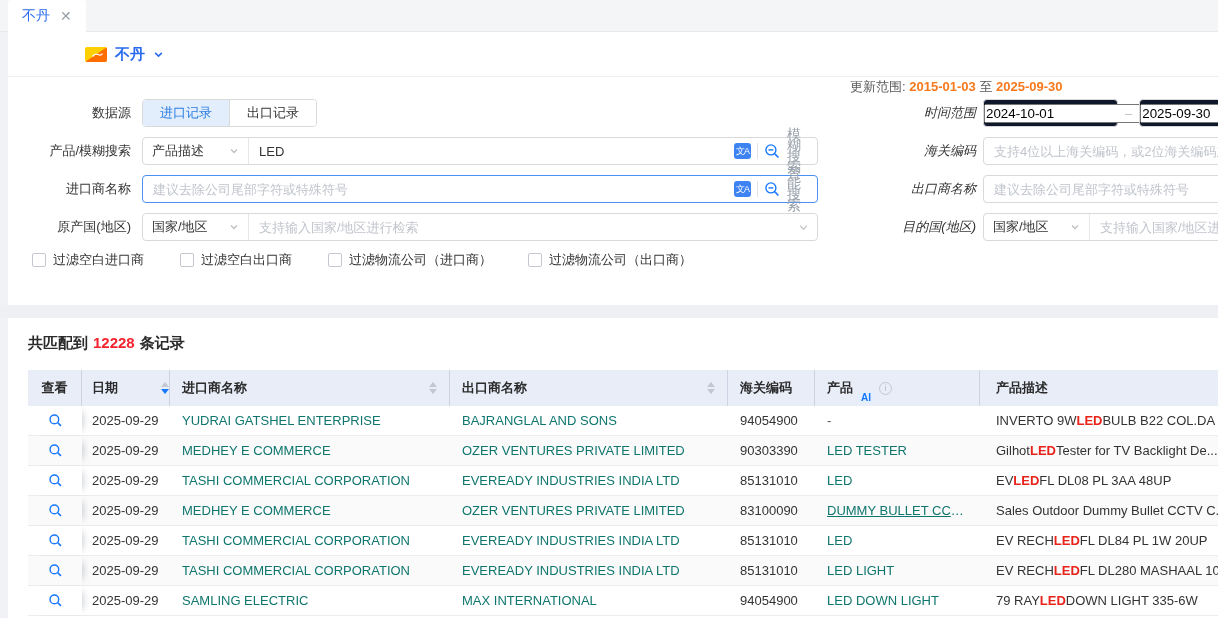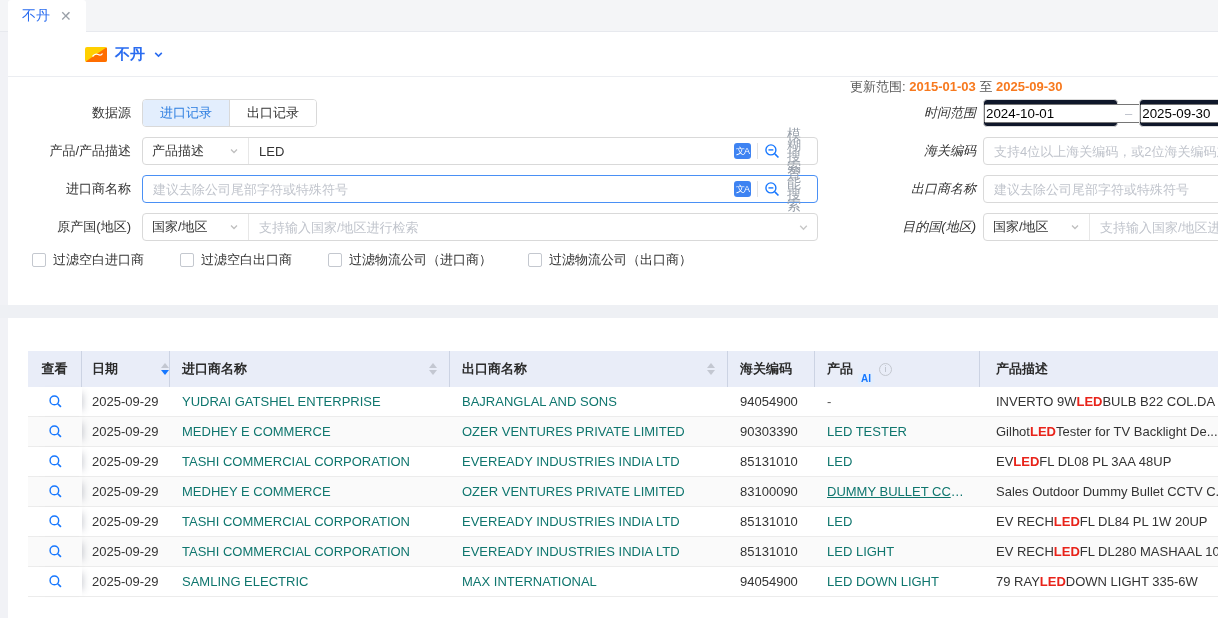--- a/index.html
+++ b/index.html
@@ -128,21 +128,21 @@
 
     <div class="form-row">
       <span class="form-label">数据源</span>
       <div class="seg">
         <span class="seg-btn on">进口记录</span>
         <span class="seg-btn">出口记录</span>
       </div>
     </div>
 
     <div class="form-row">
-      <span class="form-label">产品/产品描述</span>
+      <span class="form-label">产品/模糊搜索</span>
       <div class="group w676">
         <span class="gsel">
           <span>产品描述</span>
           <svg width="10" height="10" viewBox="0 0 10 10">
               <polyline points="2,3.5 5,6.5 8,3.5" fill="none" stroke="#bfbfbf" stroke-width="1.3"></polyline>
             </svg>
         </span>
         <input value="LED" style="">
         <span class="adorn">
           <span class="trans-icon">文A</span>
@@ -266,20 +266,23 @@
   <div class="notch">
     <svg width="12" height="10" viewBox="0 0 12 10">
         <polyline points="2.5,3 6,6.5 9.5,3" fill="none" stroke="#9ba1ad" stroke-width="1.5"></polyline>
       </svg>
   </div>
 </div>
 
 <div class="gap"></div>
 
 <div class="panel panel-results">
+  <div class="results-title">
+    <span>共匹配到</span><span class="cnt">12228</span><span>条记录</span>
+  </div>
   <div class="table">
       <div class="tr thead">
         <div class="th c0" style="justify-content: center;">
           <span>查看</span>
         </div>
         <div class="th c1">
           <span>日期</span>
           <span class="sorts">
             <span class="caret up"></span>
             <span class="caret down active"></span>

